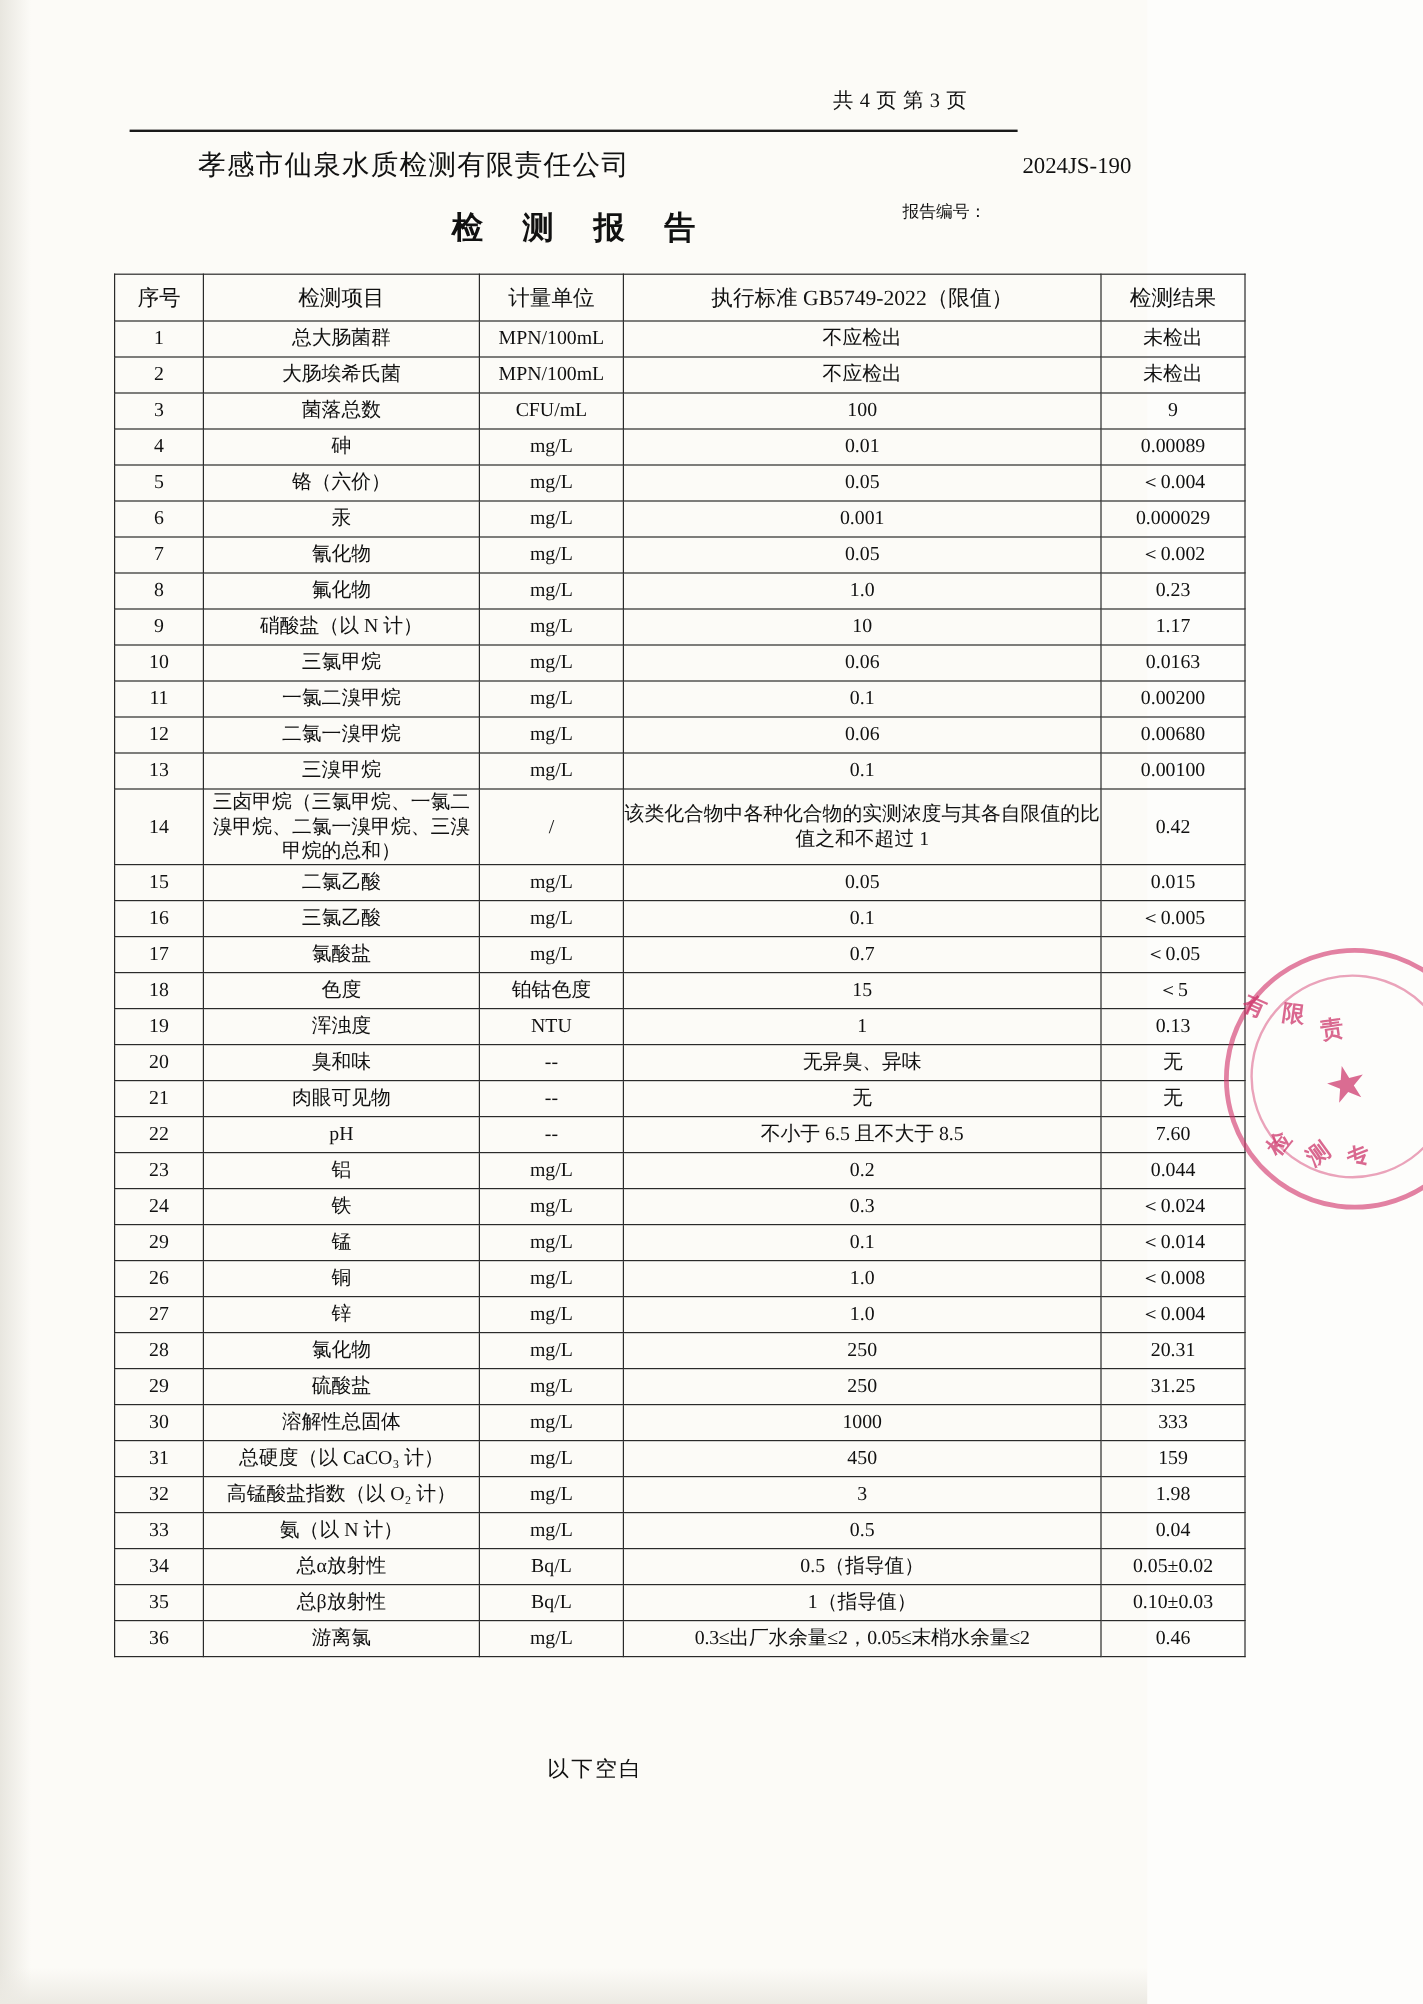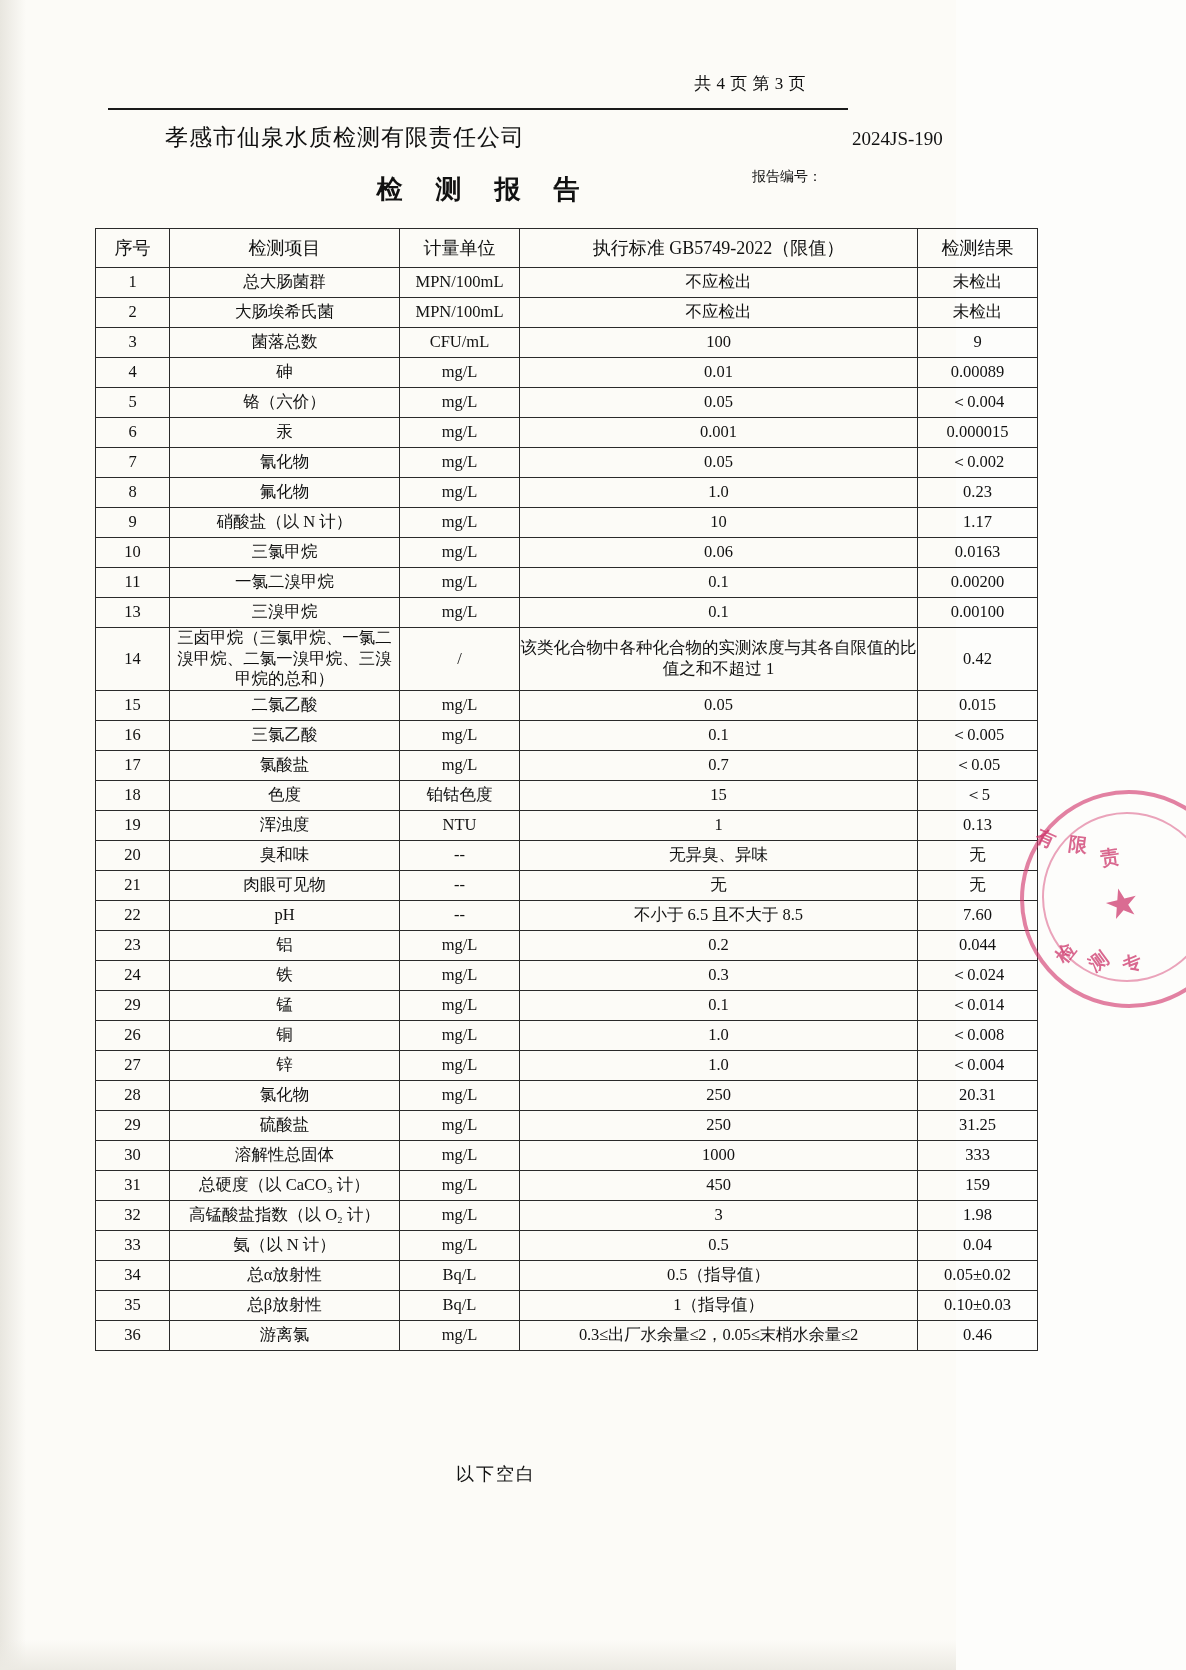--- a/index.html
+++ b/index.html
@@ -271,21 +271,21 @@
           <td class="item">铬（六价）</td>
           <td>mg/L</td>
           <td>0.05</td>
           <td>＜0.004</td>
         </tr>
         <tr>
           <td>6</td>
           <td class="item">汞</td>
           <td>mg/L</td>
           <td>0.001</td>
-          <td>0.000015</td>
+          <td>0.000029</td>
         </tr>
         <tr>
           <td>7</td>
           <td class="item">氰化物</td>
           <td>mg/L</td>
           <td>0.05</td>
           <td>＜0.002</td>
         </tr>
         <tr>
           <td>8</td>
@@ -307,20 +307,27 @@
           <td>mg/L</td>
           <td>0.06</td>
           <td>0.0163</td>
         </tr>
         <tr>
           <td>11</td>
           <td class="item">一氯二溴甲烷</td>
           <td>mg/L</td>
           <td>0.1</td>
           <td>0.00200</td>
+        </tr>
+        <tr>
+          <td>12</td>
+          <td class="item">二氯一溴甲烷</td>
+          <td>mg/L</td>
+          <td>0.06</td>
+          <td>0.00680</td>
         </tr>
         <tr>
           <td>13</td>
           <td class="item">三溴甲烷</td>
           <td>mg/L</td>
           <td>0.1</td>
           <td>0.00100</td>
         </tr>
         <tr>
           <td>14</td>

